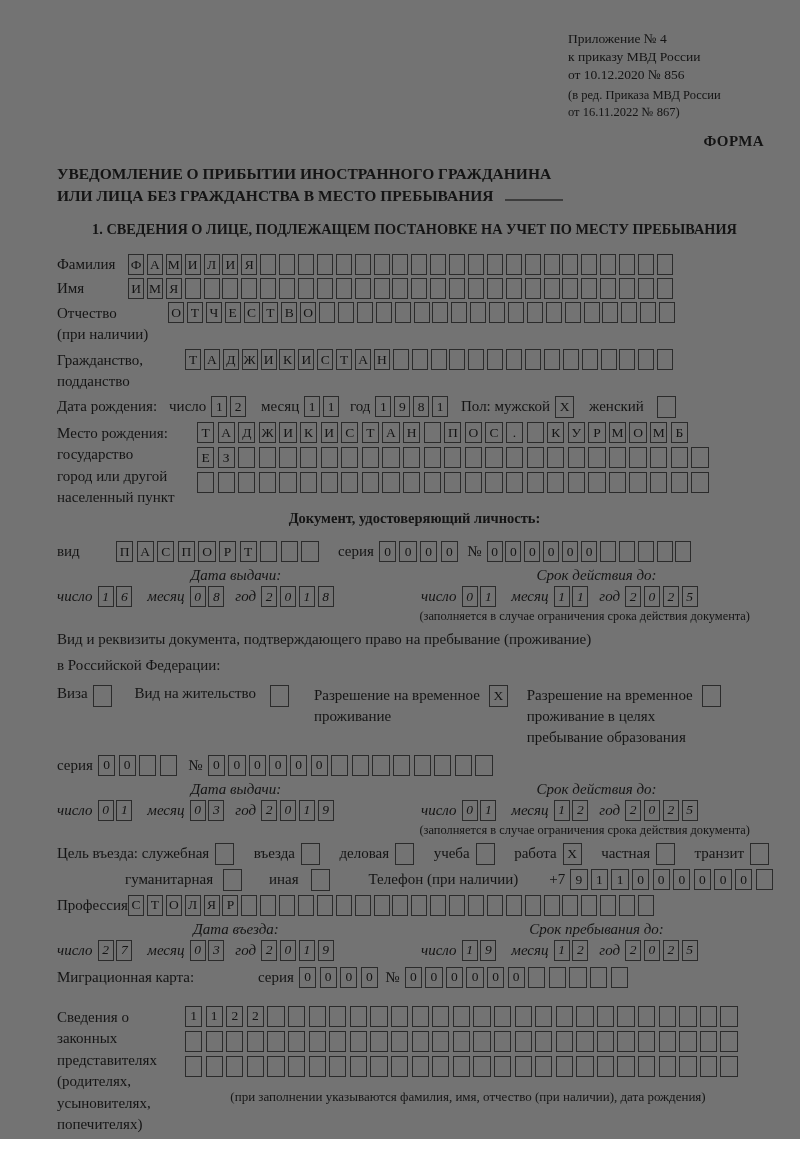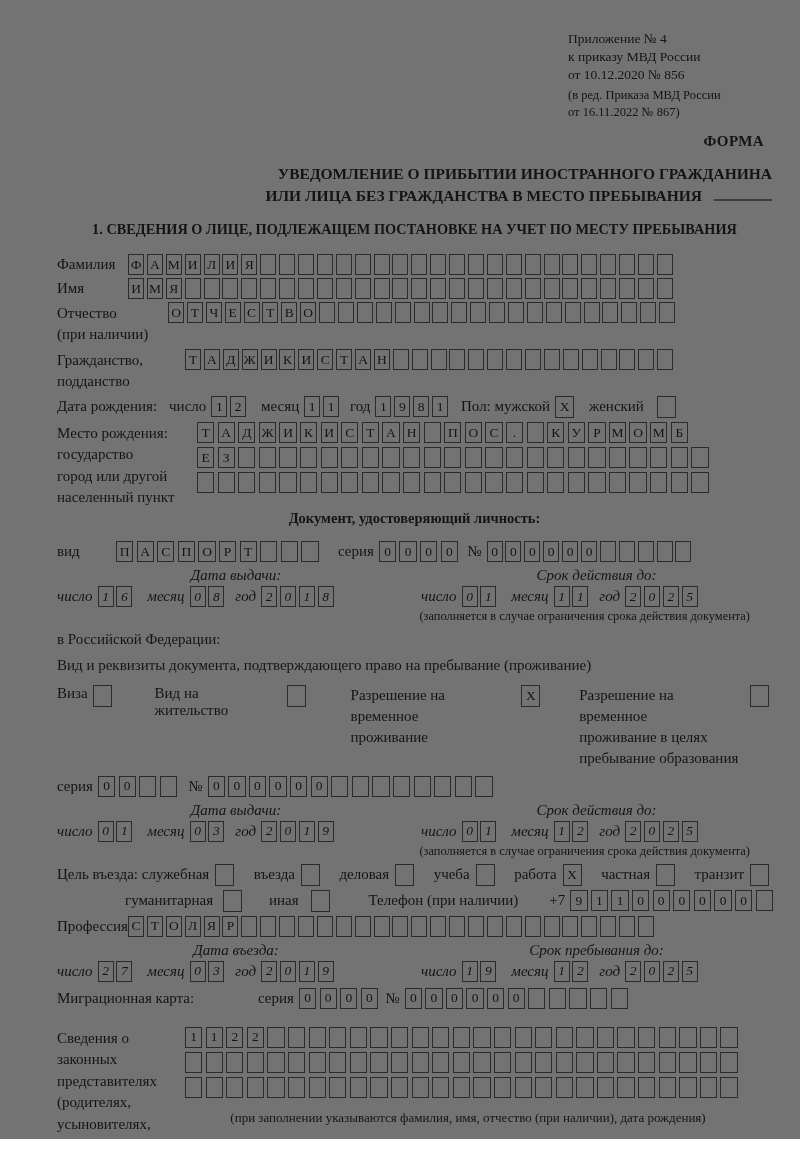--- a/index.html
+++ b/index.html
@@ -5,21 +5,21 @@
   * { box-sizing: border-box; margin:0; padding:0; }
   html,body { background:#ffffff; }
   .page {
     position:relative; width:800px; height:1139px; background:#737373;
     font-family:"Liberation Serif", serif; color:#141414;
     padding:30px 28px 8px 57px; overflow:hidden;
   }
   .hdr { margin-left:511px; font-size:13.5px; line-height:1.32; }
   .hdr-sub { font-size:12.5px; margin-top:4px; line-height:1.3; }
   .forma { text-align:right; font-weight:bold; font-size:15px; margin-top:13px; padding-right:8px; letter-spacing:.4px; }
-  .title { text-align:right; font-weight:bold; font-size:15.5px; margin-top:13px; line-height:1.42; }
+  .title { text-align:left; font-weight:bold; font-size:15.5px; margin-top:13px; line-height:1.42; }
   .title-line2 { white-space:nowrap; }
   .title-underline { display:inline-block; width:58px; border-bottom:2.4px solid #3c3c3c; height:2px; margin-left:12px; }
   .sect { text-align:center; font-weight:bold; font-size:14.3px; margin-top:14px; }
   .frm { margin-top:16px; font-size:15px; }
 
   .row { display:flex; align-items:flex-start; margin-bottom:3px; }
   .lbl { flex:none; padding-top:2px; }
   .lblcol { flex:none; line-height:21.5px; padding-top:1px; }
   .cells { display:flex; flex:none; }
   .cell {
@@ -34,21 +34,21 @@
   .t { flex:none; margin:0 5px 0 0; }
   .tl { flex:none; margin:0 5px 0 12px; }
 
   .split { display:flex; margin-top:2px;font-style:italic; }
   .c1 { width:358px; flex:none; }
   .c2 { flex:1; padding-left:6px; }
   .dg-title { text-align:center; font-size:15px; margin-bottom:2px; }
   .restrict { font-size:12.4px; text-align:right; padding-right:22px; margin-top:2px; margin-bottom:2px; }
 
   .intro { font-size:15px; line-height:1.72; margin-top:3px; }
-  .opts { display:flex; align-items:flex-start; margin-top:6px; margin-bottom:7px;gap:20px; }
+  .opts { display:flex; align-items:flex-start; margin-top:6px; margin-bottom:7px; }
   .opt { display:flex; align-items:flex-start; }
   .opt .cells { margin-left:9px; }
   .opt-lines { text-align:left; line-height:21px; }
 
   .purposes { display:flex; align-items:center; justify-content:space-between; margin-bottom:4px; }
   .pair { display:flex; align-items:center; }
   .pair .cells { margin-left:6px; }
 
   .indent { margin-left:68px; }
   .legal { display:flex; margin-top:18px; }
@@ -421,22 +421,22 @@
               <span class="cell">0</span>
               <span class="cell">2</span>
               <span class="cell">5</span>
             </span>
         </div>
       </div>
     </div>
     <div class="restrict">(заполняется в случае ограничения срока действия документа)</div>
 
     <div class="intro">
+      <div>Вид и реквизиты документа, подтверждающего право на пребывание (проживание)</div>
       <div>в Российской Федерации:</div>
-      <div>Вид и реквизиты документа, подтверждающего право на пребывание (проживание)</div>
     </div>
 
     <div class="opts">
       <div class="opt">
         <span>Виза</span>
         <span class="cells cbx" style="margin-left:5px">
             <span class="cell"></span>
           </span>
       </div>
       <div class="opt" style="margin-left:20px">

